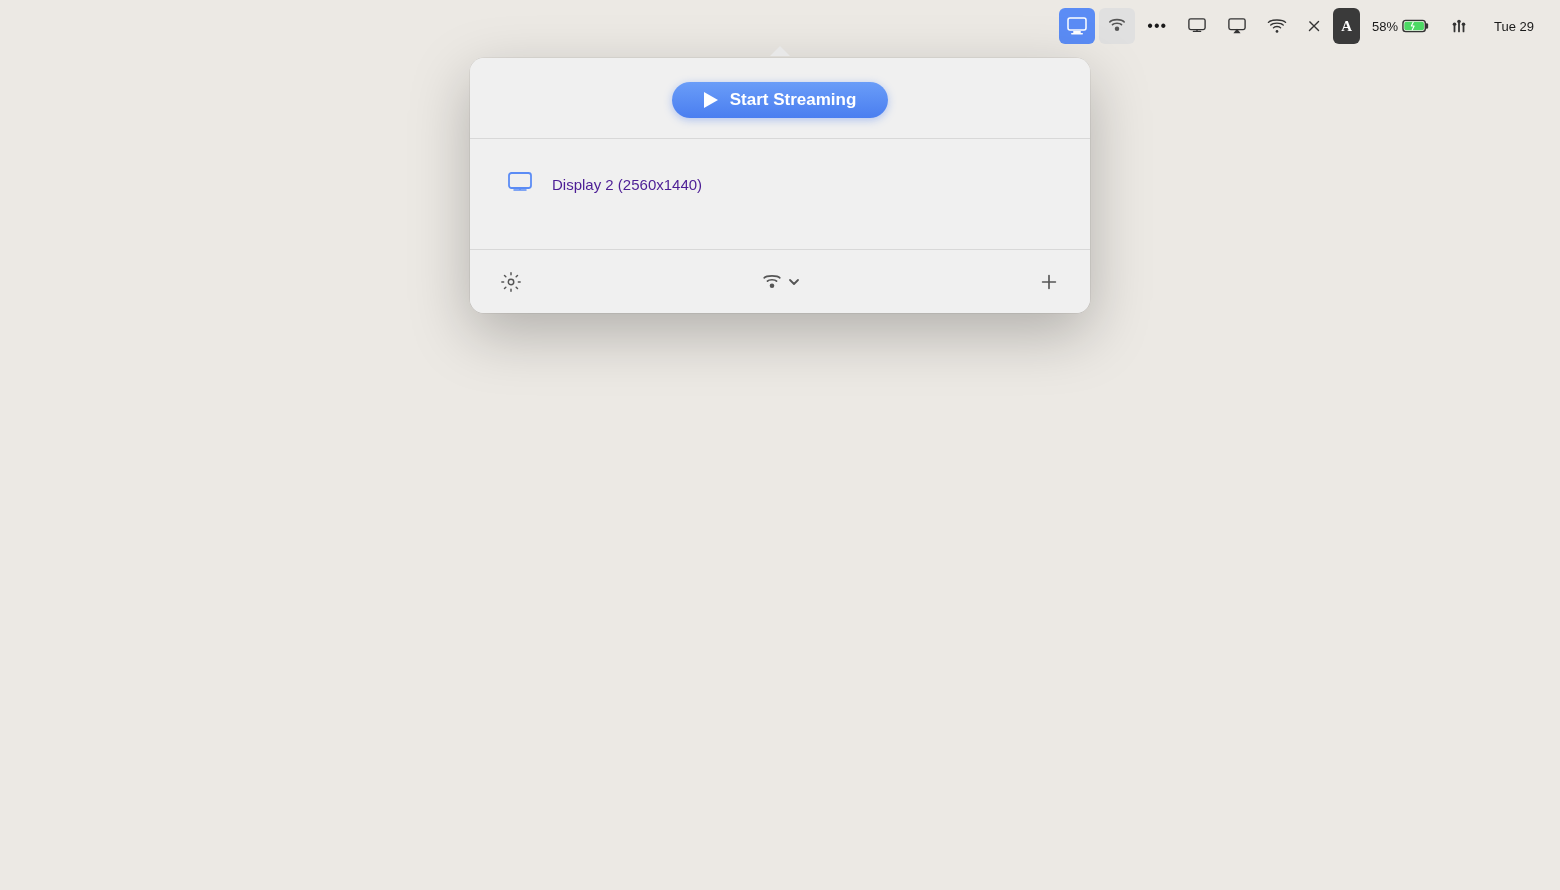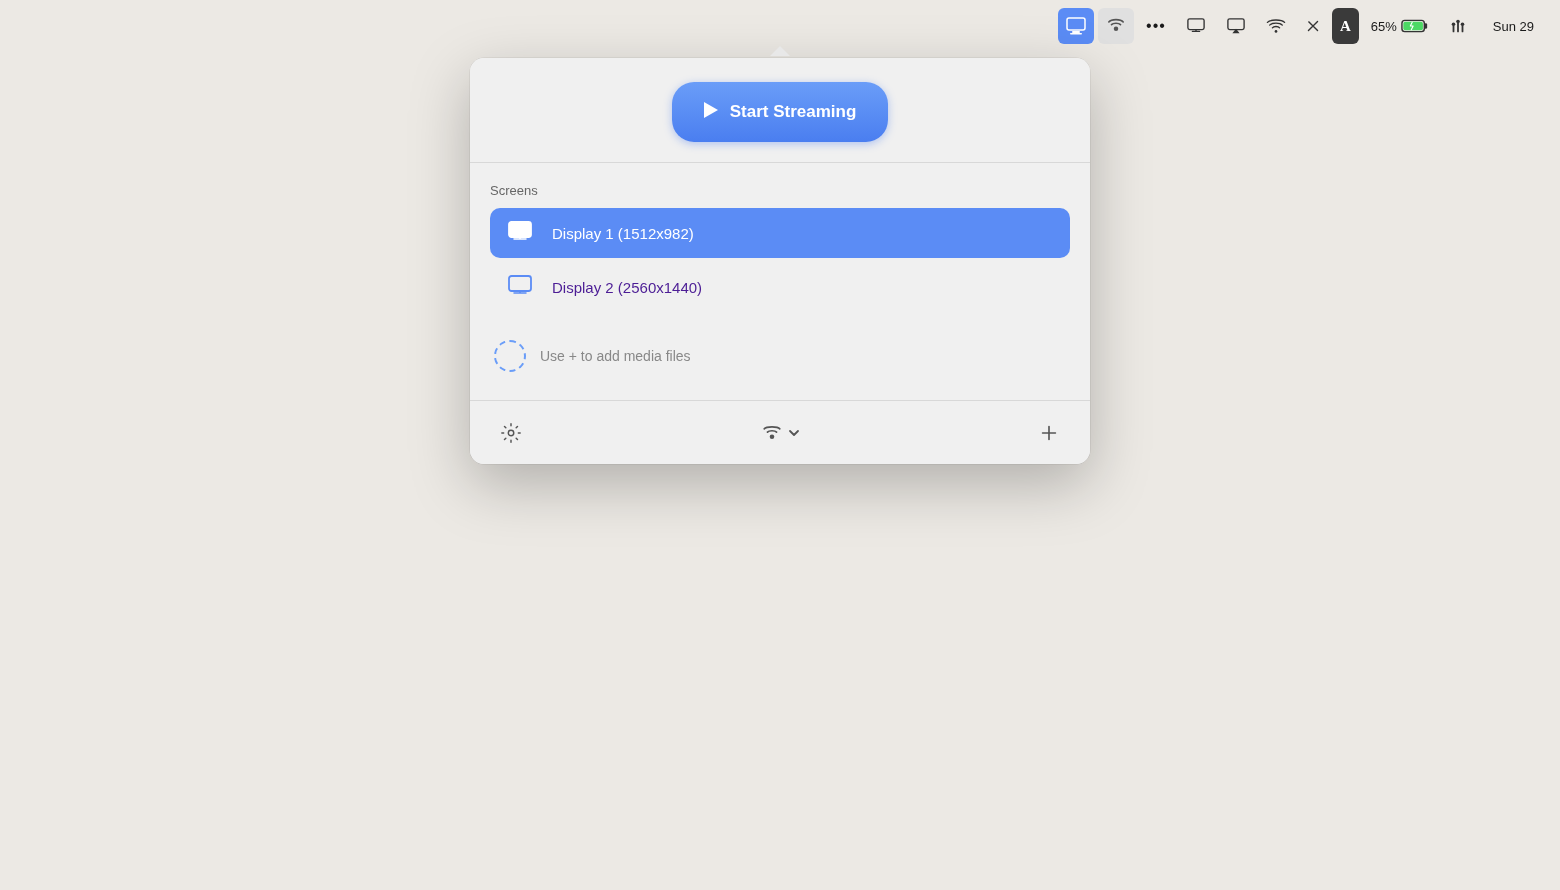--- a/index.html
+++ b/index.html
@@ -93,25 +93,26 @@
       justify-content: center;
       background: #f0f0f0;
       border-bottom: 1px solid #d8d8d8;
     }
 
     .start-streaming-btn {
       background: linear-gradient(180deg, #6a9df8 0%, #4a7ef0 100%);
       color: white;
       border: none;
       border-radius: 22px;
-      padding: 20px 32px;
+      padding: 8px 32px;
       font-size: 17px;
       font-weight: 600;
       cursor: pointer;
       display: flex;
+      align-items: center;
       gap: 10px;
       box-shadow: 0 2px 8px rgba(74, 126, 240, 0.4);
     }
 
     .start-streaming-btn .play-icon {
       width: 0;
       height: 0;
       border-top: 8px solid transparent;
       border-bottom: 8px solid transparent;
       border-left: 14px solid white;
@@ -286,90 +287,74 @@
     <svg width="14" height="20" viewBox="0 0 14 22" fill="none">
       <polyline points="2,6 12,16 7,11 12,6 2,16 7,11" stroke="#333" stroke-width="1.5" stroke-linejoin="round"></polyline>
     </svg>
   </div>
 
   <div class="menubar-item" style="background:#3a3a3a; border-radius:6px;">
     <span style="color:white; font-size:15px; font-weight:700; font-family: serif;">A</span>
   </div>
 
   <div class="menubar-item battery-container">
-    <span>65%</span>
+    <span>58%</span>
     <svg width="28" height="16" viewBox="0 0 30 16" fill="none">
       <rect x="1" y="2" width="24" height="12" rx="3" stroke="#333" stroke-width="1.5" fill="none"></rect>
       <rect x="25" y="5" width="3" height="6" rx="1.5" fill="#333"></rect>
       <rect x="2.5" y="3.5" width="21" height="9" rx="2" fill="#4cd964"></rect>
       <path d="M12 4 L10 8 L13 8 L11 12" stroke="white" stroke-width="1.2" fill="none" stroke-linecap="round" stroke-linejoin="round"></path>
     </svg>
   </div>
 
   <div class="menubar-item">
     <svg width="18" height="18" viewBox="0 0 20 20" fill="none">
       <circle cx="5" cy="8" r="2" fill="#333"></circle>
       <circle cx="10" cy="5" r="2" fill="#333"></circle>
       <circle cx="15" cy="8" r="2" fill="#333"></circle>
       <line x1="5" y1="10" x2="5" y2="16" stroke="#333" stroke-width="2" stroke-linecap="round"></line>
       <line x1="10" y1="7" x2="10" y2="16" stroke="#333" stroke-width="2" stroke-linecap="round"></line>
       <line x1="15" y1="10" x2="15" y2="16" stroke="#333" stroke-width="2" stroke-linecap="round"></line>
     </svg>
   </div>
 
   <div class="menubar-item">
-    <span class="menubar-date">Sun 29</span>
+    <span class="menubar-date">Tue 29</span>
   </div>
 </div>
 
 <div class="popup-arrow"></div>
 
 <div class="popup">
 
   <div class="popup-header">
     <button class="start-streaming-btn">
       <div class="play-icon"></div>
       <span>Start Streaming</span>
     </button>
   </div>
 
   <div class="popup-content">
 
     <div class="section">
-      <div class="section-label">Screens</div>
-
-      <div class="screen-item selected">
-        <div class="monitor-icon">
-          <svg viewBox="0 0 28 24" fill="none" xmlns="http://www.w3.org/2000/svg">
-            <rect x="1" y="1" width="22" height="15" rx="2.5" stroke="white" stroke-width="1.8" fill="none"></rect>
-            <line x1="6" y1="18" x2="18" y2="18" stroke="white" stroke-width="1.5" stroke-linecap="round"></line>
-            <line x1="12" y1="16" x2="12" y2="18" stroke="white" stroke-width="1.5"></line>
-            <rect x="3" y="3" width="18" height="11" rx="1.5" fill="rgba(255,255,255,0.2)"></rect>
-          </svg>
-        </div>
-        <span class="screen-label">Display 1 (1512x982)</span>
-      </div>
+
 
       <div class="screen-item">
         <div class="monitor-icon">
           <svg viewBox="0 0 28 24" fill="none" xmlns="http://www.w3.org/2000/svg">
             <rect x="1" y="1" width="22" height="15" rx="2.5" stroke="#5b8cf5" stroke-width="1.8" fill="none"></rect>
             <line x1="6" y1="18" x2="18" y2="18" stroke="#5b8cf5" stroke-width="1.5" stroke-linecap="round"></line>
             <line x1="12" y1="16" x2="12" y2="18" stroke="#5b8cf5" stroke-width="1.5"></line>
           </svg>
         </div>
         <span class="screen-label">Display 2 (2560x1440)</span>
       </div>
     </div>
 
     <div class="media-section">
-      <div class="media-placeholder">
-        <div class="dashed-circle"></div>
-        <span class="media-hint">Use + to add media files</span>
-      </div>
     </div>
 
   </div>
 
   <div class="popup-footer">
 
     <button class="footer-btn">
       <svg width="22" height="22" viewBox="0 0 24 24" fill="none">
         <circle cx="12" cy="12" r="3" stroke="#555" stroke-width="1.6" fill="none"></circle>
         <path d="M12 2v2M12 20v2M2 12h2M20 12h2M4.93 4.93l1.41 1.41M17.66 17.66l1.41 1.41M4.93 19.07l1.41-1.41M17.66 6.34l1.41-1.41" stroke="#555" stroke-width="1.6" stroke-linecap="round"></path>

